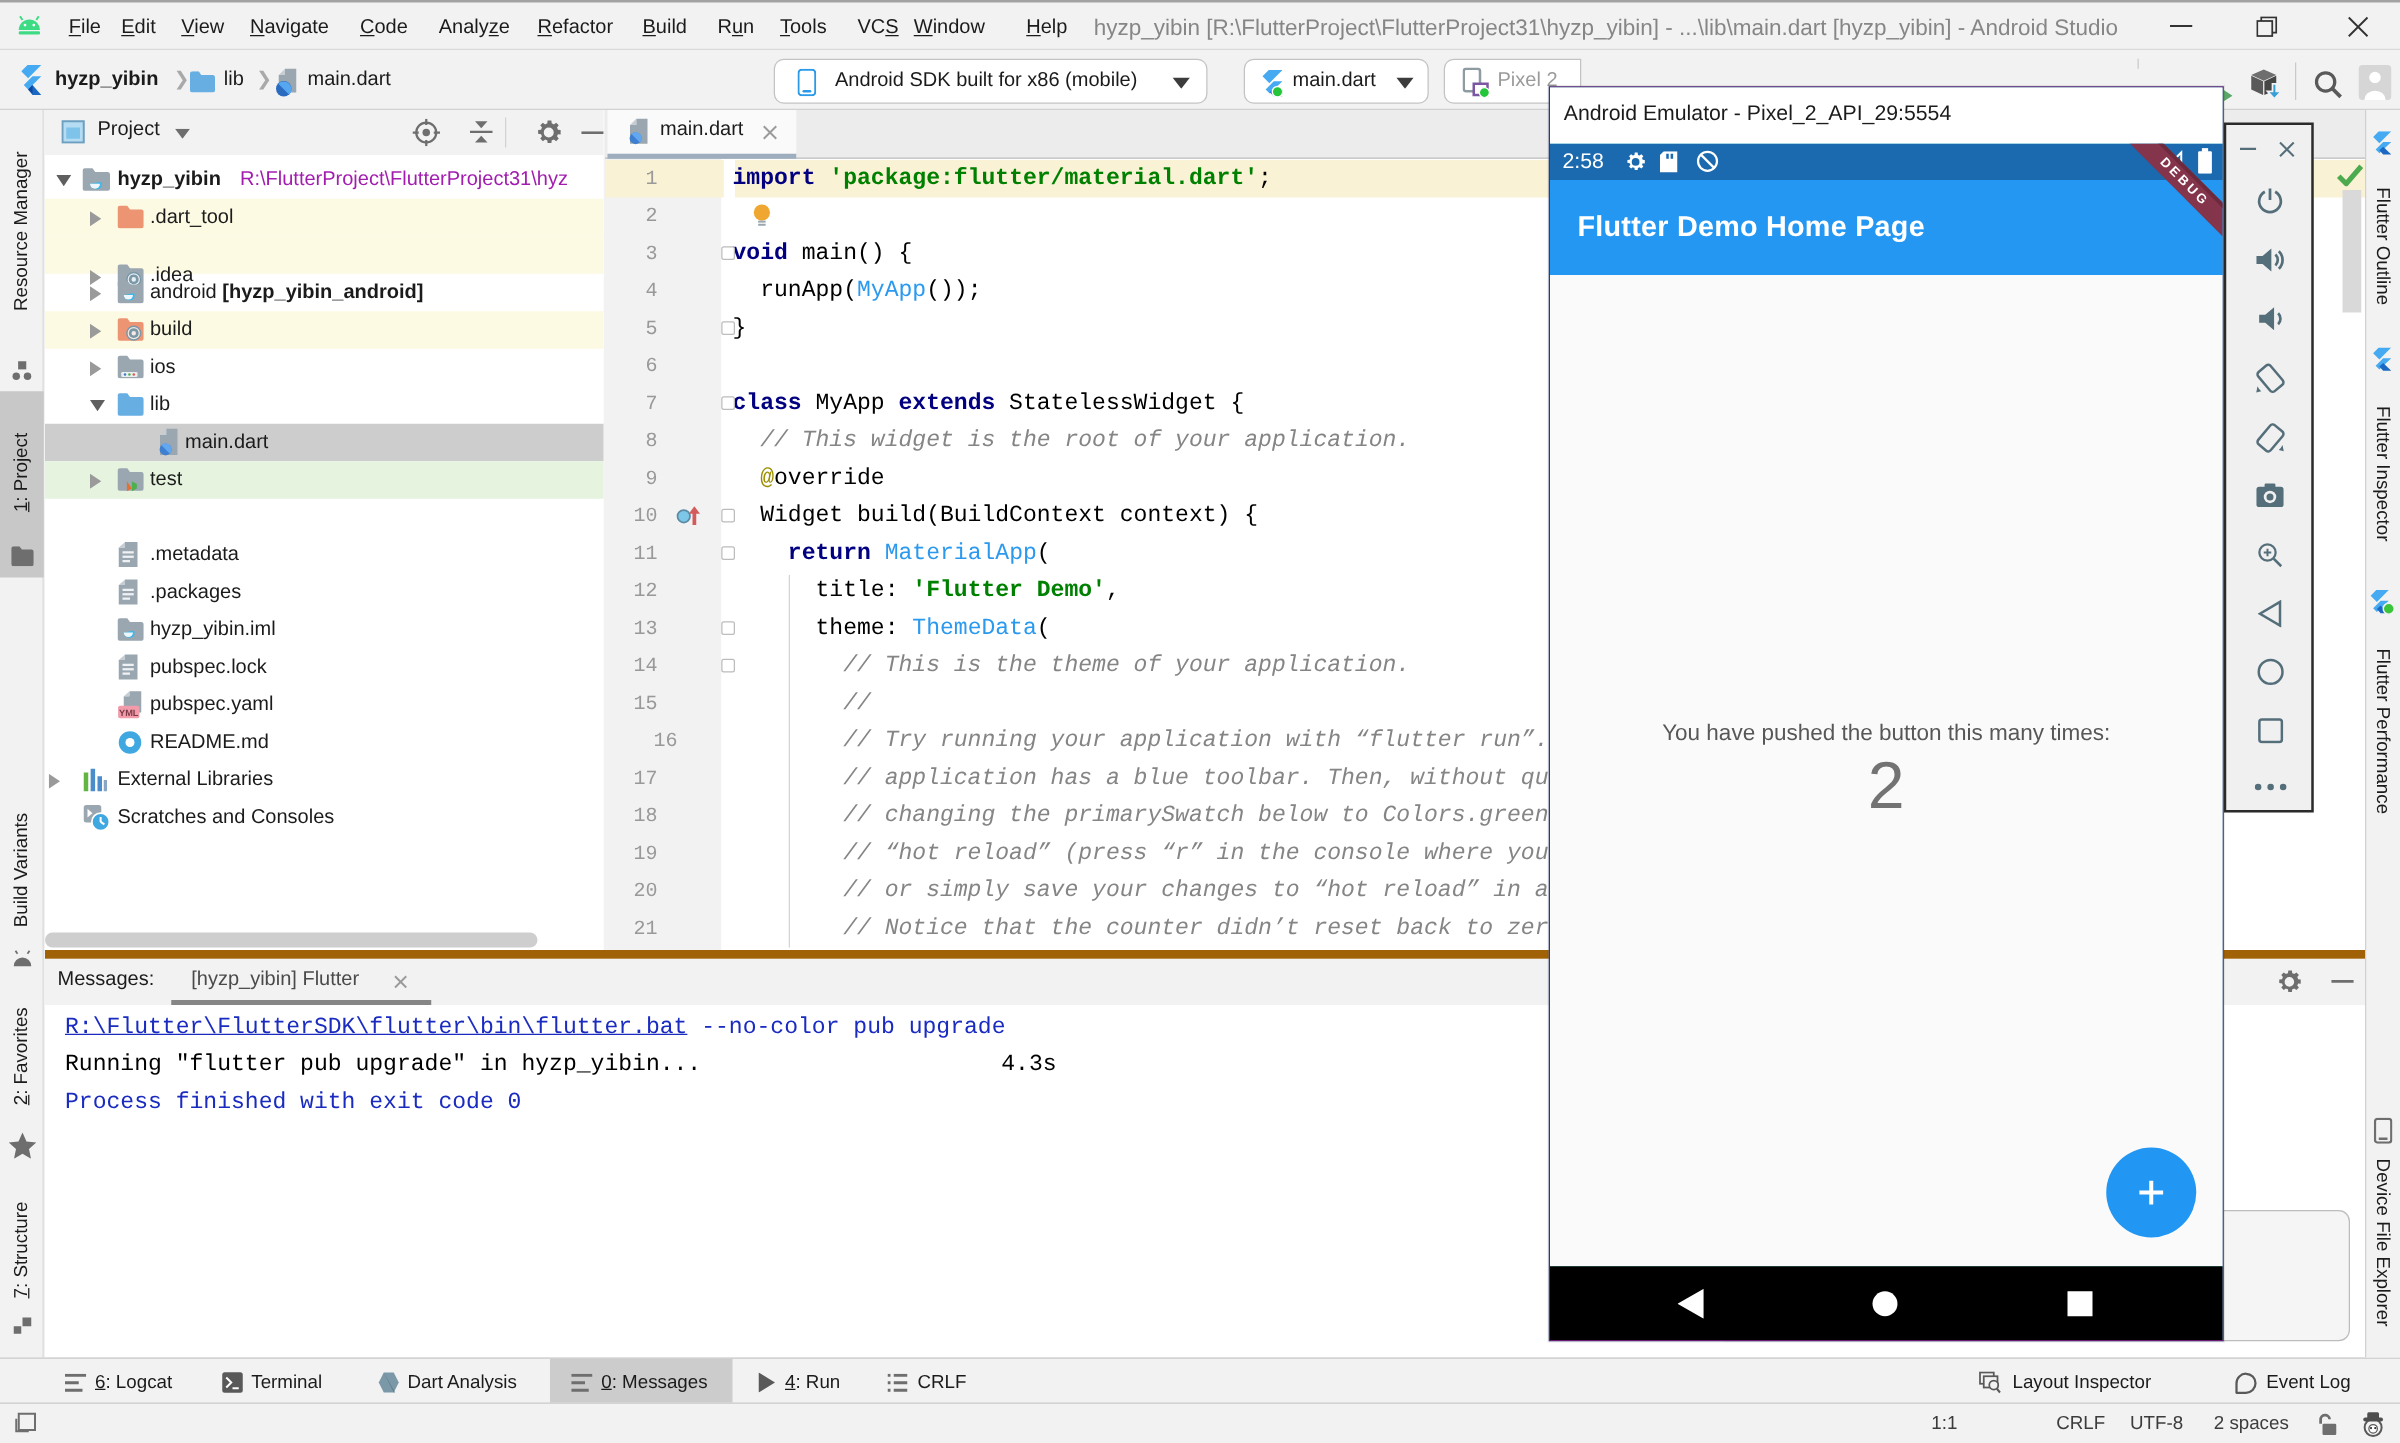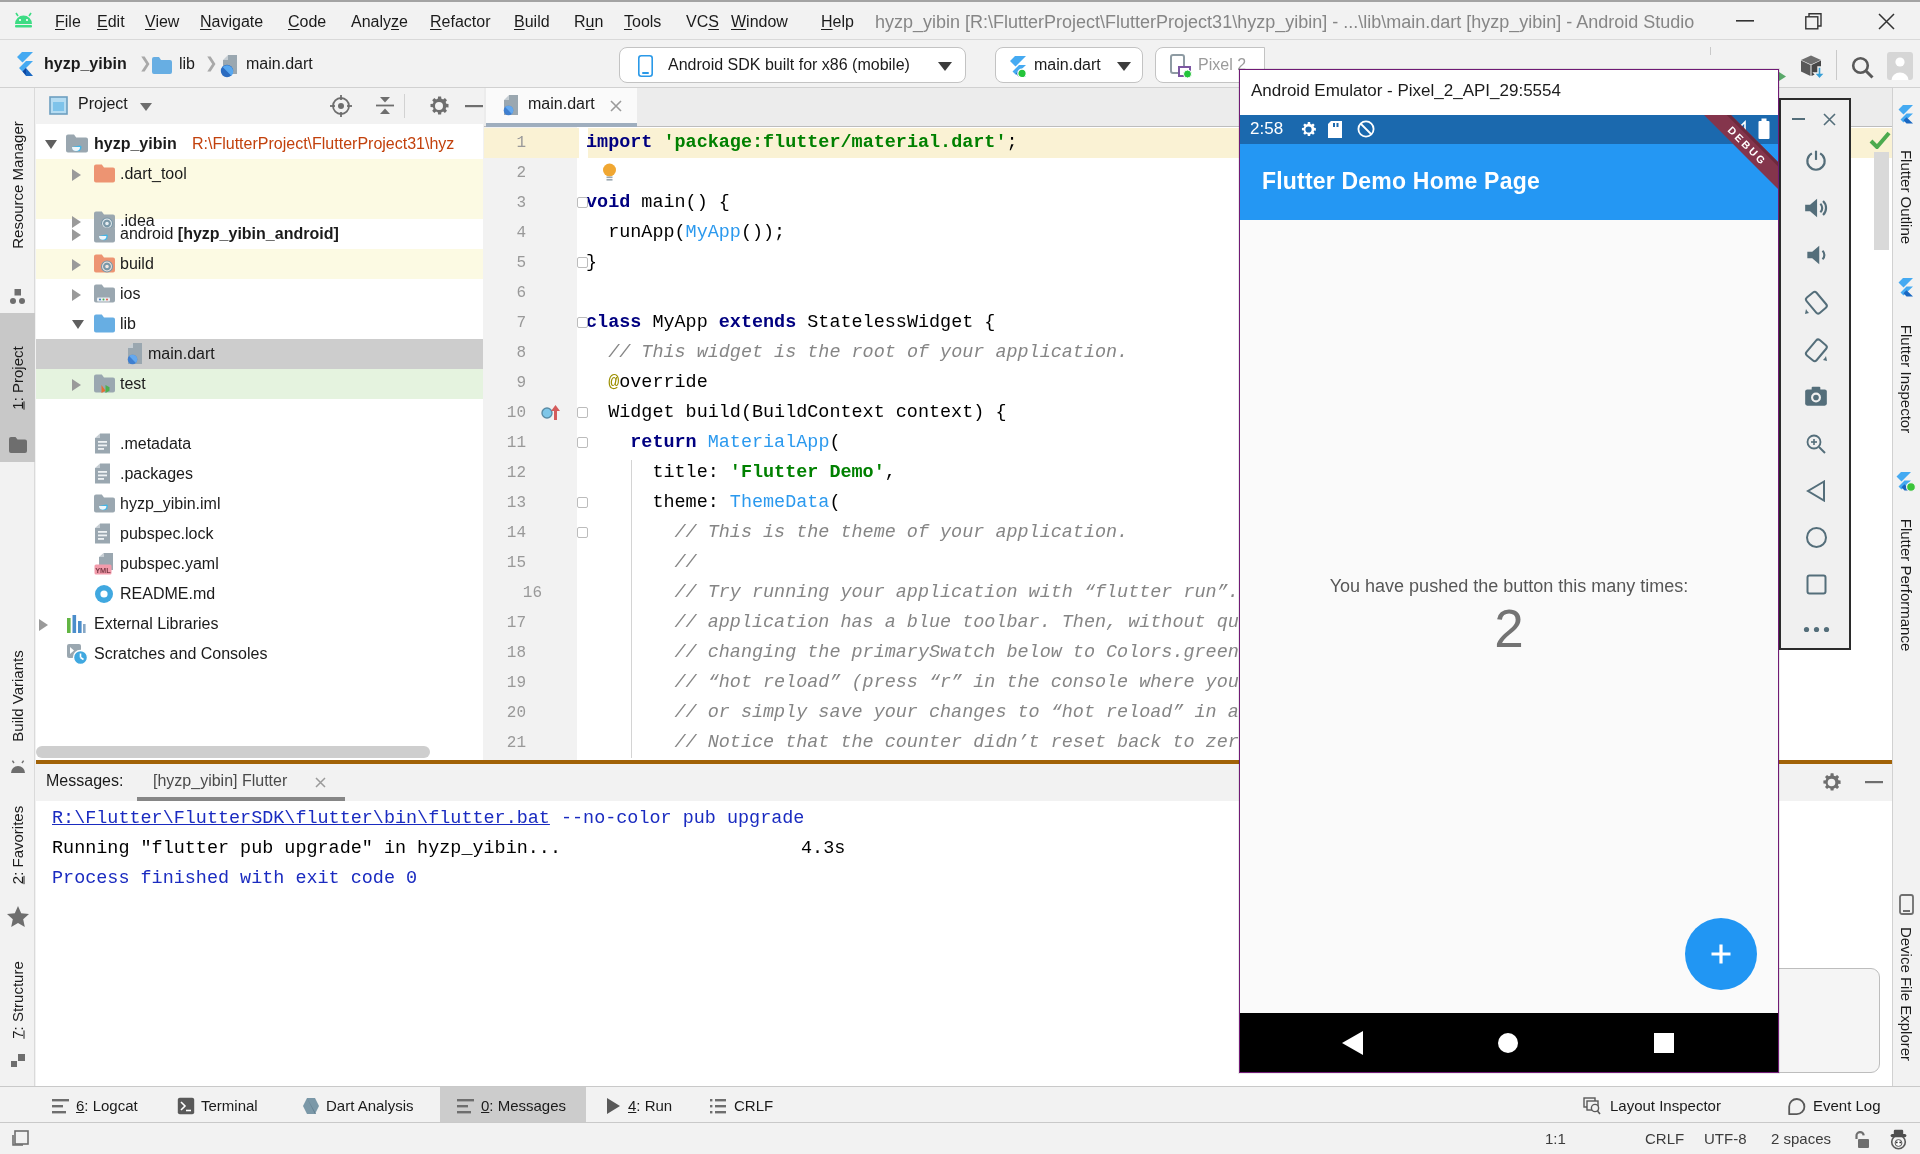--- a/index.html
+++ b/index.html
@@ -33,21 +33,21 @@
   #gutter { position:absolute; left:0; top:39px; width:93px; height:633px; background:#f2f2f2; }
   .lnum { position:absolute; left:0; width:40px; text-align:right; font-family:"Liberation Mono",monospace; font-size:16px; color:#999999; line-height:30px; height:30px;}
   .cline { position:absolute; left:102px; height:30px; line-height:30px; font-family:"Liberation Mono",monospace; font-size:18.45px; white-space:pre; color:#000; }
   .kw { color:#000080; font-weight:bold; }
   .str { color:#008000; font-weight:bold; }
   .cls { color:#2b99ee; }
   .cmt { color:#858585; font-style:italic; }
   .ann { color:#9c8f00; }
   .fold { position:absolute; left:93px; width:11px; height:11px; border:1.4px solid #bcbcbc; background:#fff; border-radius:2px; }
   
-  #messages { left:36px; top:760px; width:1884px; height:326px; background:#fff; border-top:4px solid #a16207; }
+  #messages { left:36px; top:760px; width:1884px; height:326px; background:#fff; border-top:7px solid #a16207; }
   #msghead { position:absolute; left:0; top:0; width:1884px; height:37px; background:#f2f2f2; }
   .conline { position:absolute; left:16px; height:30px; line-height:30px; font-family:Liberation Mono, monospace; font-size:18.45px; white-space:pre; }
   .conblue { color:#1a2bc0; }
   
   #twbar { left:0; top:1086px; width:1920px; height:36px; background:#f2f2f2; border-top:1px solid #c9c9c9; }
   .twitem { position:absolute; top:10px; font-size:15px; color:#1b1b1b; white-space:nowrap; }
   #statusbar { left:0; top:1122px; width:1920px; height:32px; background:#f2f2f2; border-top:1px solid #c9c9c9; }
   .stitem { position:absolute; top:7px; font-size:15px; color:#3c3c3c; white-space:nowrap;}
   
   #rstripe { left:1892px; top:88px; width:28px; height:998px; background:#f2f2f2; border-left:1px solid #d1d1d1; }
@@ -239,21 +239,21 @@
     <div class="trow" style="top:41px">
       <svg class="abs" style="left:9px;top:11px" width="12" height="9">
         <path d="M0 0 h12 l-6 9 z" fill="#5f5f5f"></path>
       </svg>
       <svg class="abs" style="left:30px;top:5px" width="22" height="19" viewBox="0 0 22 19">
         <path d="M0 2.5 a2 2 0 0 1 2-2 h6 l2.2 3 h9.8 a2 2 0 0 1 2 2 v11 a2 2 0 0 1-2 2 h-18 a2 2 0 0 1-2-2 z" fill="#9aa7b0"></path>
         <path d="M6 13 a5 4.6 0 0 0 9.6 1.5 h-1.8 a1.8 1.5 0 0 0 0-3 z" fill="#41b6e8"></path>
         <path d="M6 13 h8 a4 4 0 0 1-8 0 z" fill="#eef6fb"></path>
       </svg>
       <span class="abs" style="left:58px;font-weight:bold">hyzp_yibin</span>
-      <span class="abs" style="left:156px;color:#c2410c">R:\FlutterProject\FlutterProject31\hyz</span>
+      <span class="abs" style="left:156px;color:#a21caf">R:\FlutterProject\FlutterProject31\hyz</span>
     </div>
     <div class="trow" style="top:71px">
       <svg class="abs" style="left:36px;top:10px" width="9" height="12">
         <path d="M0 0 L9 6 L0 12 Z" fill="#9a9a9a"></path>
       </svg>
       <svg class="abs" style="left:58px;top:5px" width="21" height="19" viewBox="0 0 21 19">
         <path d="M0 2.5 a2 2 0 0 1 2-2 h5.8 l2.2 3 h9 a2 2 0 0 1 2 2 v11 a2 2 0 0 1-2 2 h-17 a2 2 0 0 1-2-2 z" fill="#ed9472"></path>
       </svg>
       <span class="abs" style="left:84px">.dart_tool</span>
     </div>

